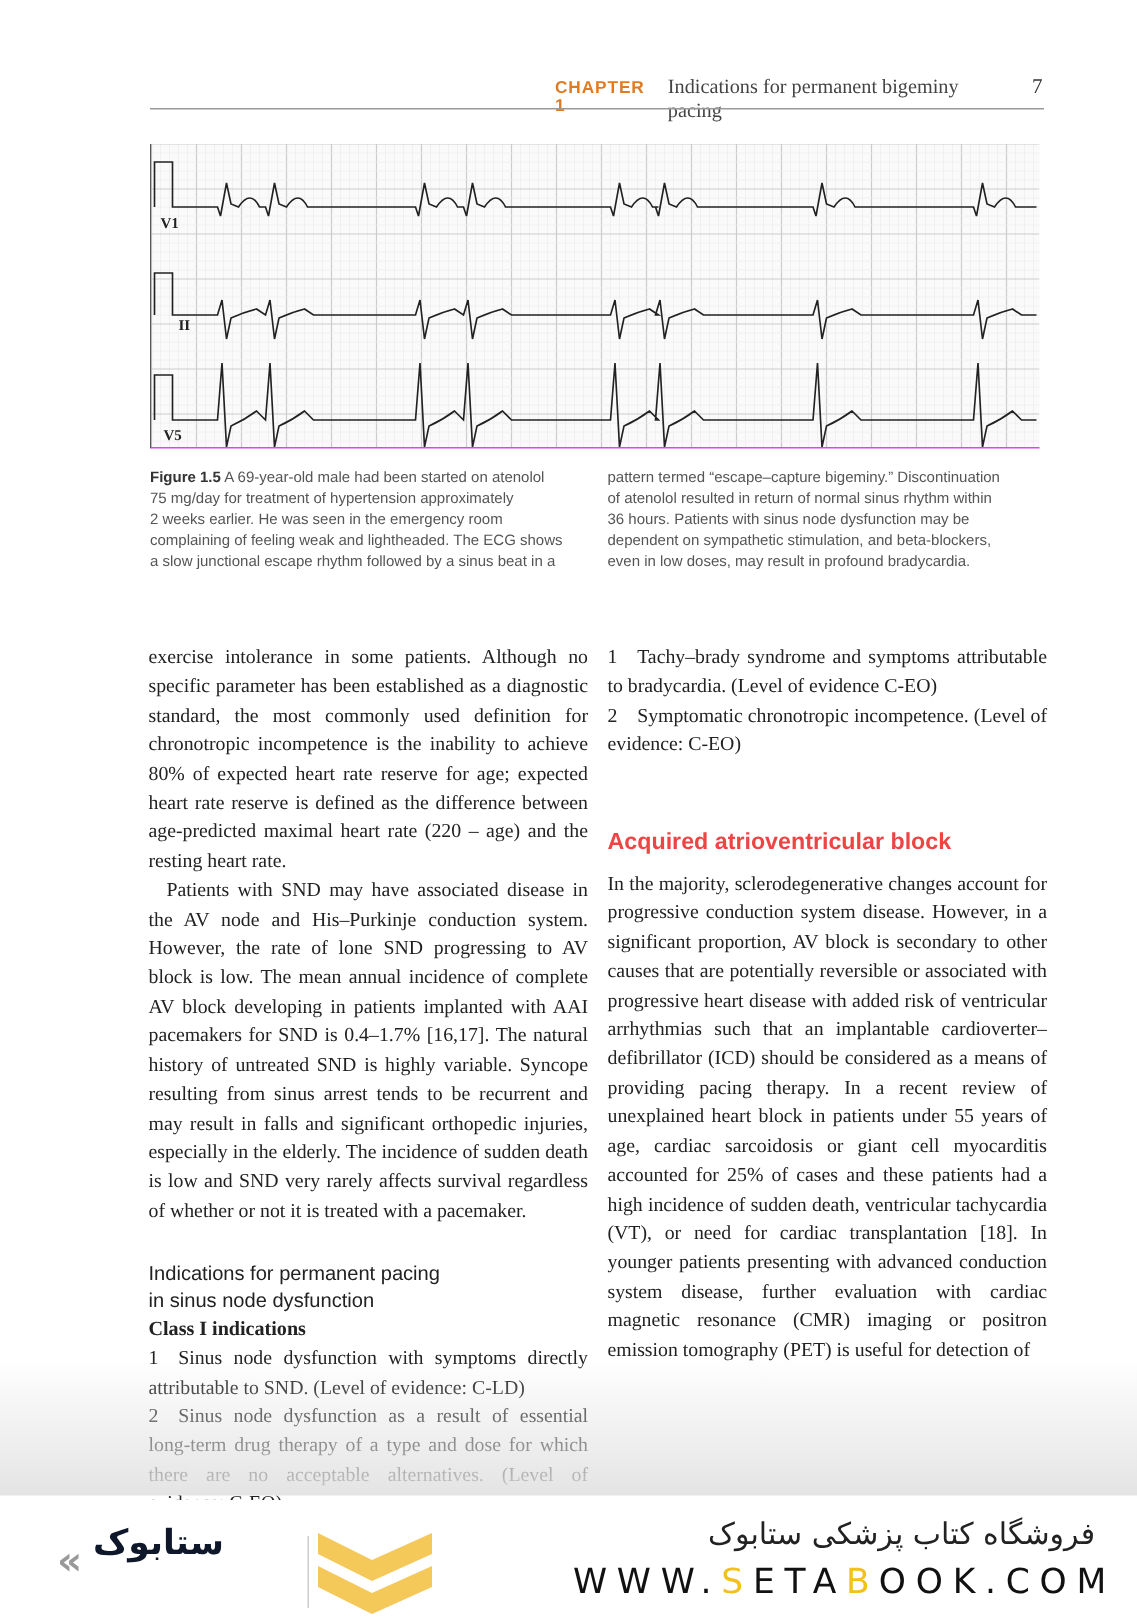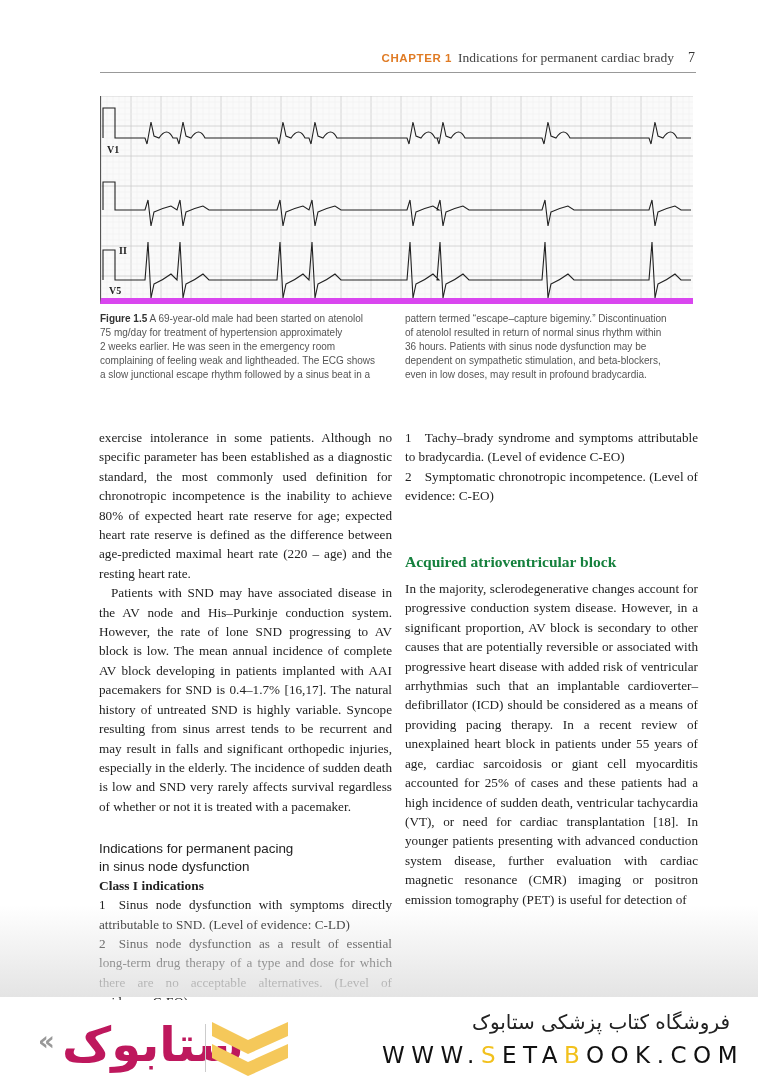--- a/index.html
+++ b/index.html
@@ -24,21 +24,21 @@
     color: #e07b24; letter-spacing: 0.6px; font-size: 11.5px;
   }
   .running-head .page-num { margin-left: 8px; font-size: 14px; color: #333; }
   .head-rule {
     position: absolute; left: 100px; top: 72px; width: 596px; height: 1px; background: #999;
   }
   .ecg {
     position: absolute; left: 100px; top: 96px; width: 592px; height: 202px;
     background: #fafafa;
     border-left: 1px solid #555;
-    border-bottom: 6px solid #d946ef;
+    border-bottom: 1px solid #d946ef;
   }
   .ecg svg { position: absolute; left: 0; top: 0; }
   .lead-label {
     position: absolute; font-family: "Liberation Serif", serif; font-weight: bold;
     font-size: 10px; color: #222;
   }
   .caption {
     position: absolute; top: 312px; width: 296px;
     font-family: "Liberation Sans", sans-serif; font-size: 10px; line-height: 14px;
     color: #555;
@@ -49,29 +49,29 @@
     font-size: 13.2px; line-height: 19.4px; color: #222;
   }
   .col p { margin: 0; text-align: justify; }
   .col p.indent { text-indent: 12px; }
   .h-sans {
     font-family: "Liberation Sans", sans-serif; font-size: 13.4px; line-height: 18px;
     color: #222; margin: 0;
   }
   .h-class { font-weight: bold; font-size: 13.4px; margin: 0; line-height: 19px; }
   .h-orange {
-    font-family: Liberation Serif, serif; font-weight: bold; font-size: 15.5px;
-    color: #15803d; margin: 0;
+    font-family: Liberation Sans, sans-serif; font-weight: bold; font-size: 15.5px;
+    color: #ef4444; margin: 0;
   }
   .footer { position: absolute; left: 0; top: 1000px; width: 758px; height: 80px; background: #fff; }
   .logo-mark { position: absolute; left: 210px; top: 1018px; }
   .logo-divider { position: absolute; left: 205px; top: 1024px; width: 1px; height: 48px; background: #ccc; }
   .logo-text {
     position: absolute; left: 40px; top: 1016px; font-family: "DejaVu Sans", sans-serif;
-    font-size: 48px; font-weight: bold; color: #be185d; letter-spacing: -2px;
+    font-size: 23px; font-weight: bold; color: #0f172a; letter-spacing: -2px;
   }
   .logo-chevrons { position: absolute; left: 38px; top: 1026px; font-family: "DejaVu Sans", sans-serif; font-size: 26px; color: #999; font-weight: bold; }
   .logo-sub {
     position: absolute; left: 55px; top: 1062px; font-family: "DejaVu Sans", sans-serif;
     font-size: 12px; color: #999; direction: rtl; margin-top: 43px;
   }
   .store-name {
     position: absolute; right: 28px; top: 1010px; font-family: "DejaVu Sans", sans-serif;
     font-size: 20px; color: #222; direction: rtl;
   }
@@ -79,21 +79,21 @@
     position: absolute; right: 14px; top: 1042px; font-family: "DejaVu Sans", sans-serif;
     font-size: 23px; letter-spacing: 6.5px; color: #111;
   }
   .store-url .hl { color: #f2c11d; }
 </style>
 </head>
 <body>
 
 <div class="running-head">
   <span class="chapter">CHAPTER 1</span>
-  <span>Indications for permanent cardiac brady</span>
+  <span>Indications for permanent bigeminy pacing</span>
   <span class="page-num">7</span>
 </div>
 <div class="head-rule"></div>
 
 <div class="ecg">
   <svg width="592" height="202">
     <g id="grid">
         <line x1="0" x2="0" y1="0" y2="202" stroke="#ccc" stroke-width="0.8"></line>
         <line x1="6" x2="6" y1="0" y2="202" stroke="#eee" stroke-width="0.5"></line>
         <line x1="12" x2="12" y1="0" y2="202" stroke="#eee" stroke-width="0.5"></line>
@@ -226,21 +226,21 @@
         <line x1="0" x2="592" y1="180" y2="180" stroke="#ccc" stroke-width="0.8"></line>
         <line x1="0" x2="592" y1="186" y2="186" stroke="#eee" stroke-width="0.5"></line>
         <line x1="0" x2="592" y1="192" y2="192" stroke="#eee" stroke-width="0.5"></line>
         <line x1="0" x2="592" y1="198" y2="198" stroke="#eee" stroke-width="0.5"></line>
       </g>
     <path id="trace-v1" fill="none" stroke="#222" stroke-width="1.1" d="M2 42 L2 12 L14 12 L14 42 L44 42 L46 48 L50 26 L53 40 L58 42 Q66 30 72 42 L76 42 L76 42 L78 48 L82 26 L85 40 L90 42 Q98 30 104 42 L108 42 L176 42 L178 48 L182 26 L185 40 L190 42 Q198 30 204 42 L208 42 L208 42 L210 48 L214 26 L217 40 L222 42 Q230 30 236 42 L240 42 L306 42 L308 48 L312 26 L315 40 L320 42 Q328 30 334 42 L338 42 L336 42 L338 48 L342 26 L345 40 L350 42 Q358 30 364 42 L368 42 L441 42 L443 48 L447 26 L450 40 L455 42 Q463 30 469 42 L473 42 L548 42 L550 48 L554 26 L557 40 L562 42 Q570 30 576 42 L580 42 L590 42"></path>
     <path id="trace-ii" fill="none" stroke="#222" stroke-width="1.1" d="M2 114 L2 86 L14 86 L14 114 L44 114 L47 104 L50 130 L53 116 Q62 112 70 110 L76 114 L76 114 L79 104 L82 130 L85 116 Q94 112 102 110 L108 114 L176 114 L179 104 L182 130 L185 116 Q194 112 202 110 L208 114 L208 114 L211 104 L214 130 L217 116 Q226 112 234 110 L240 114 L306 114 L309 104 L312 130 L315 116 Q324 112 332 110 L338 114 L336 114 L339 104 L342 130 L345 116 Q354 112 362 110 L368 114 L441 114 L444 104 L447 130 L450 116 Q459 112 467 110 L473 114 L548 114 L551 104 L554 130 L557 116 Q566 112 574 110 L580 114 L590 114"></path>
     <path id="trace-v5" fill="none" stroke="#222" stroke-width="1.1" d="M2 184 L2 154 L14 154 L14 184 L44 184 L47 146 L50 202 L53 188 Q62 184 70 178 L76 184 L76 184 L79 146 L82 202 L85 188 Q94 184 102 178 L108 184 L176 184 L179 146 L182 202 L185 188 Q194 184 202 178 L208 184 L208 184 L211 146 L214 202 L217 188 Q226 184 234 178 L240 184 L306 184 L309 146 L312 202 L315 188 Q324 184 332 178 L338 184 L336 184 L339 146 L342 202 L345 188 Q354 184 362 178 L368 184 L441 184 L444 146 L447 202 L450 188 Q459 184 467 178 L473 184 L548 184 L551 146 L554 202 L557 188 Q566 184 574 178 L580 184 L590 184"></path>
   </svg>
   <div class="lead-label" style="left:6px; top:48px;">V1</div>
-  <div class="lead-label" style="left:18px; top:116px;margin-top:33px;">II</div>
+  <div class="lead-label" style="left:18px; top:116px;">II</div>
   <div class="lead-label" style="left:8px; top:189px;">V5</div>
 </div>
 
 <div class="caption" style="left:100px;">
   <span class="fig-label">Figure 1.5</span>
   <span>A 69-year-old male had been started on atenolol</span><br>
   <span>75 mg/day for treatment of hypertension approximately</span><br>
   <span>2 weeks earlier. He was seen in the emergency room</span><br>
   <span>complaining of feeling weak and lightheaded. The ECG shows</span><br>
   <span>a slow junctional escape rhythm followed by a sinus beat in a</span>

